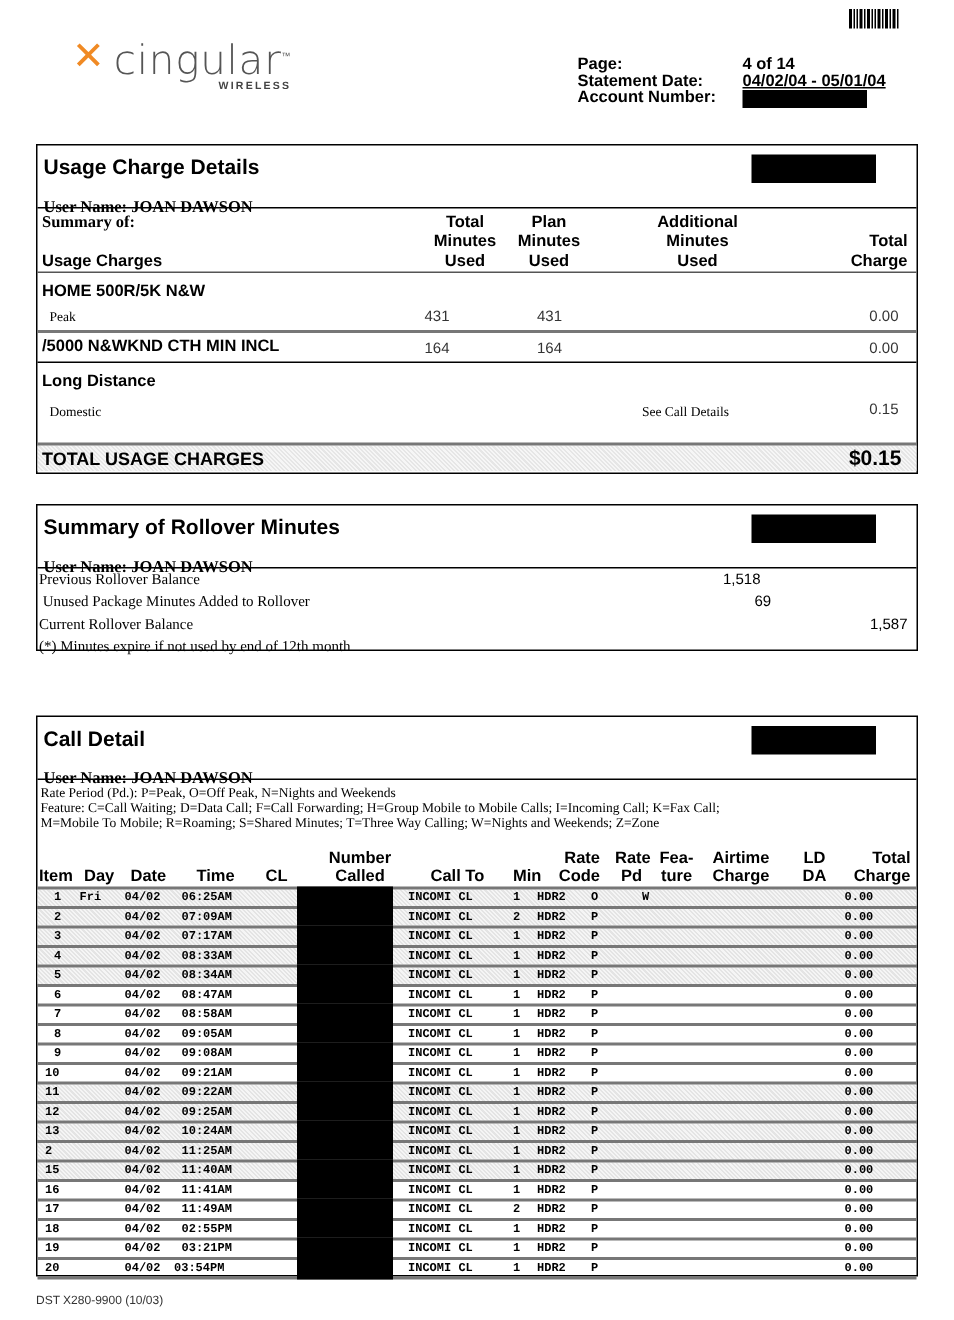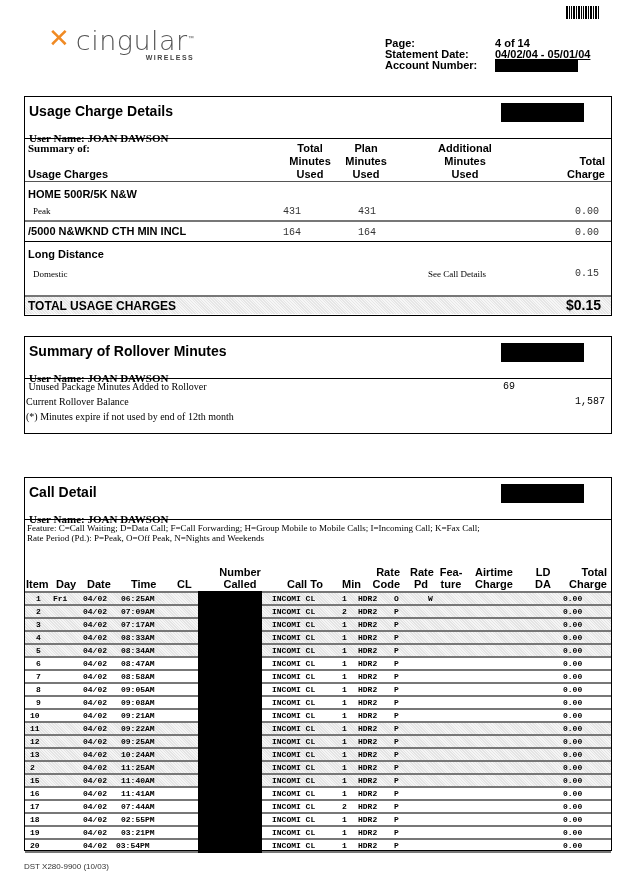--- a/index.html
+++ b/index.html
@@ -15,21 +15,21 @@
   .hdr-row { display: flex; }
   .hdr-label { width: 110px; }
   .hdr-val.ul { text-decoration: underline; }
   .redact { background: #000; display: inline-block; }
   .box { position: absolute; left: 24px; width: 588px; border: 1px solid #000; }
   .box-head { position: relative; height: 42px; border-bottom: 1px solid #000; padding: 6px 4px; }
   .box-title { font-size: 14px; font-weight: bold; line-height: 16px; }
   .box-user { font-family: "Liberation Serif", serif; font-weight: bold; font-size: 11px; margin-top: 13px; }
   .box-redact { position: absolute; right: 27px; top: 6px; width: 83px; height: 19px; background: #000; }
   .serif { font-family: "Liberation Serif", serif; }
-  .mono { font-family: Liberation Mono, monospace; }
+  .mono { font-family: Liberation Sans, sans-serif; }
   .uc-head { position: relative; height: 43px; border-bottom: 1px solid #555; font-size: 11px; font-weight: bold; }
   .uc-head div { position: absolute; text-align: center; line-height: 13px; }
   .uc-sec { position: relative; border-bottom: 2px solid #777; }
   .uc-sec-title { font-size: 11px; font-weight: bold; padding-left: 3px; }
   .abs { position: absolute; }
   .uc-num { font-size: 10px; color: #333; }
   .total-row { position: relative; height: 19px; background: repeating-linear-gradient(45deg,#e6e6e6 0 1px,#f6f6f6 1px 2px); border-top: 2px solid #777; }
   .ro-row { position: relative; height: 15px; font-size: 10px; font-family: "Liberation Serif", serif; }
   .legend { font-family: "Liberation Serif", serif; font-size: 9px; line-height: 10px; padding: 3px 3px 0 2px; height: 46px; }
   .cd-head { position: relative; height: 25px; font-size: 11px; font-weight: bold; }
@@ -123,42 +123,47 @@
 </div>
 
 <div class="box" style="top:336px;height:98px">
   <div class="box-head">
     <div class="box-title">Summary of Rollover Minutes</div>
     <div class="box-user">User Name: JOAN DAWSON</div>
     <div class="box-redact"></div>
   </div>
   <div style="padding-top:2px">
     <div class="ro-row">
+        <span class="abs" style="left:1px">Previous Rollover Balance</span>
+        <span class="abs mono" style="left:457px">1,518</span>
+      </div>
+    <div class="ro-row">
         <span class="abs" style="left:1px;white-space:pre"> Unused Package Minutes Added to Rollover</span>
         <span class="abs mono" style="left:478px">69</span>
       </div>
     <div class="ro-row">
         <span class="abs" style="left:1px">Current Rollover Balance</span>
         <span class="abs mono" style="right:6px">1,587</span>
       </div>
     <div class="ro-row">
         <span class="abs" style="left:1px">(*) Minutes expire if not used by end of 12th month</span>
       </div>
   </div>
 </div>
 
 <div class="box" style="top:477px;height:374px">
   <div class="box-head">
     <div class="box-title">Call Detail</div>
     <div class="box-user">User Name: JOAN DAWSON</div>
     <div class="box-redact"></div>
   </div>
   <div class="legend">
+    <div>Rate Period (Pd.): P=Peak, O=Off Peak, N=Nights and Weekends</div>
     <div>Feature: C=Call Waiting; D=Data Call; F=Call Forwarding; H=Group Mobile to Mobile Calls; I=Incoming Call; K=Fax Call;</div>
-    <div>Rate Period (Pd.): P=Peak, O=Off Peak, N=Nights and Weekends</div>
+    <div>M=Mobile To Mobile; R=Roaming; S=Shared Minutes; T=Three Way Calling; W=Nights and Weekends; Z=Zone</div>
   </div>
   <div class="cd-head">
     <div style="left:1px;top:12px">Item</div>
     <div style="left:31px;top:12px">Day</div>
     <div style="left:62px;top:12px">Date</div>
     <div style="left:106px;top:12px">Time</div>
     <div style="left:152px;top:12px">CL</div>
     <div style="left:190px;top:0;width:50px"><span>Number</span><br><span>Called</span></div>
     <div style="left:262px;top:12px">Call To</div>
     <div style="left:317px;top:12px">Min</div>
@@ -376,21 +381,21 @@
         <span style="left:333px">HDR2</span>
         <span style="left:369px">P</span>
         <span style="left:403px"></span>
         <span style="left:538px">0.00</span>
       </div>
       <div class="cd-row">
         <div class="blk"></div>
         <span style="left:5px">17</span>
         <span style="left:28px"></span>
         <span style="left:58px">04/02</span>
-        <span style="left:96px">07:44AM</span>
+        <span style="left:96px">11:49AM</span>
         <span style="left:247px">INCOMI CL</span>
         <span style="left:317px">2</span>
         <span style="left:333px">HDR2</span>
         <span style="left:369px">P</span>
         <span style="left:403px"></span>
         <span style="left:538px">0.00</span>
       </div>
       <div class="cd-row">
         <div class="blk"></div>
         <span style="left:5px">18</span>

